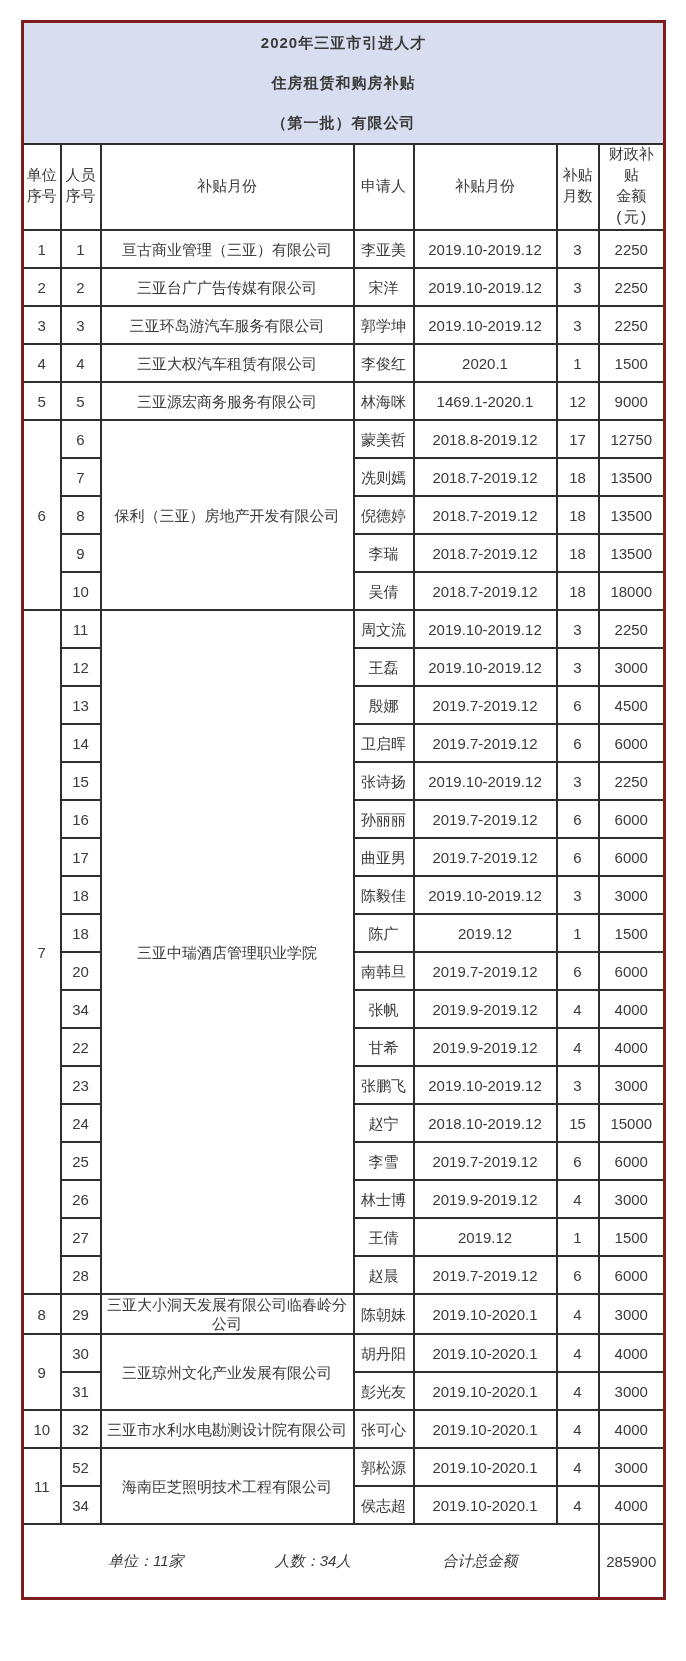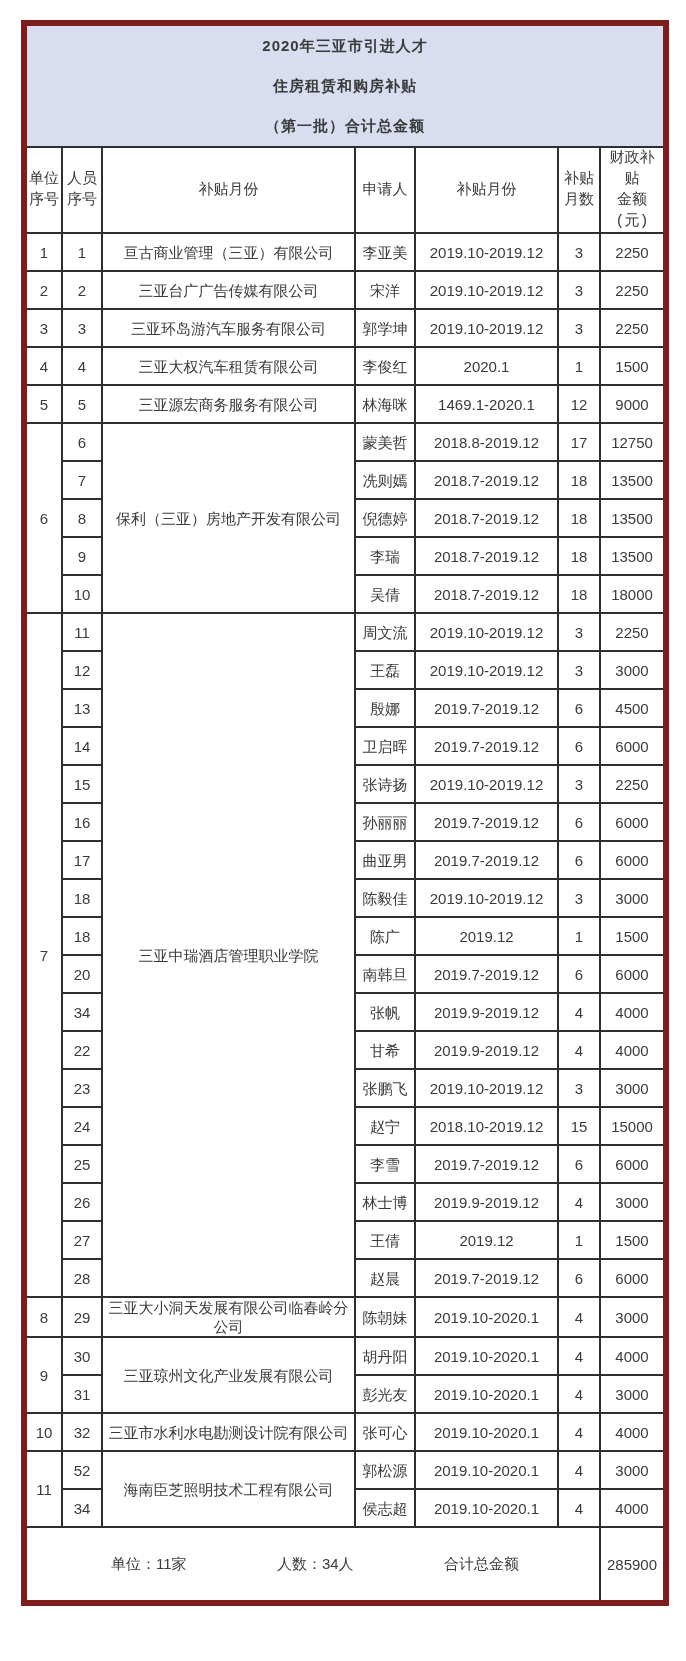--- a/index.html
+++ b/index.html
@@ -13,21 +13,21 @@
   }
   .sheet {
     position: absolute;
     top: 20px;
     left: 21px;
   }
   table.subsidy-table {
     border-collapse: collapse;
     table-layout: fixed;
     width: 642px;
-    border: 6px solid #7f1d1d;
+    border: 3px solid #7f1d1d;
   }
   .subsidy-table td, .subsidy-table th {
     border: 2px solid #2e2e2e;
     text-align: center;
     vertical-align: middle;
     padding: 0 2px;
     font-size: 15px;
     color: #3a3a3a;
     overflow: hidden;
   }
@@ -44,21 +44,21 @@
   .subsidy-table thead th.col-header {
     height: 74px;
     font-weight: normal;
     white-space: pre-line;
     line-height: 21px;
     background: #ffffff;
     font-family: Liberation Mono, monospace;
   }
   .subsidy-table tbody td { height: 36px; line-height: 19px; }
   .subsidy-table td.company { padding: 0 4px; }
-  .summary-cell { height: 72px; }
+  .summary-cell { height: 72px; font-style: italic; }
   .summary-flex {
     display: flex;
     justify-content: space-between;
     align-items: center;
     padding: 0 78px 0 82px;
   }
   .summary-flex span { white-space: nowrap; }
 </style>
 </head>
 <body>
@@ -72,21 +72,21 @@
       <col style="width:60px">
         <col style="width:143px">
         <col style="width:42px">
         <col style="width:66px">
     </colgroup>
     <thead>
       <tr>
         <td class="title-cell" colspan="7">
           <div>2020年三亚市引进人才</div>
           <div>住房租赁和购房补贴</div>
-          <div>（第一批）合计总金额</div>
+          <div>（第一批）有限公司</div>
         </td>
       </tr>
       <tr>
         <th class="col-header">单位
 序号</th>
         <th class="col-header">人员
 序号</th>
         <th class="col-header">补贴月份</th>
         <th class="col-header">申请人</th>
         <th class="col-header">补贴月份</th>

